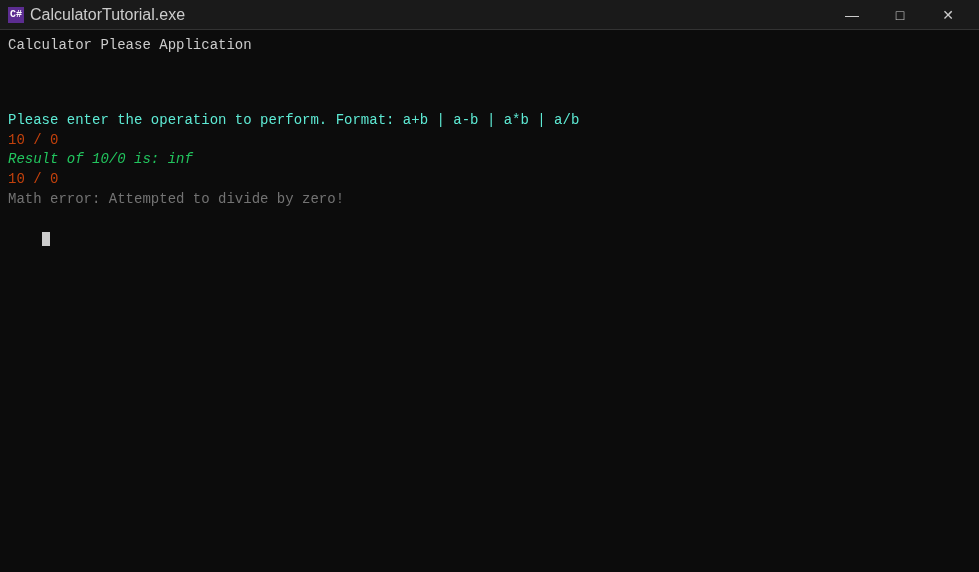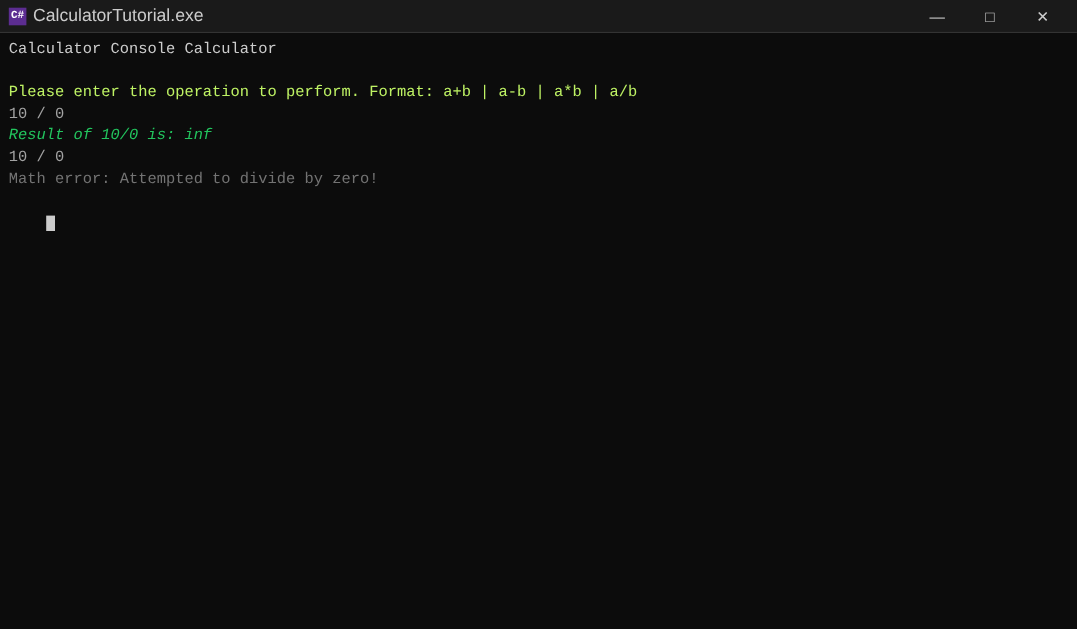--- a/index.html
+++ b/index.html
@@ -83,25 +83,26 @@
 
     .console-line {
       white-space: pre;
     }
 
     .console-line.title {
       color: #cccccc;
     }
 
     .console-line.prompt {
-      color: #bef264;
+      color: #5eead4;
+      margin-top: 36px;
     }
 
     .console-line.input {
-      color: #a3a3a3;
+      color: #c2410c;
     }
 
     .console-line.result {
       color: #22c55e;
       font-style: italic;
     }
 
     .console-line.error {
       color: #737373;
     }
@@ -131,21 +132,21 @@
     <span class="title-bar-title">CalculatorTutorial.exe</span>
   </div>
   <div class="title-bar-controls">
     <button class="title-bar-btn">—</button>
     <button class="title-bar-btn">□</button>
     <button class="title-bar-btn close">✕</button>
   </div>
 </div>
 
 <div class="console-area">
-  <div class="console-line title">Calculator Console Calculator</div>
+  <div class="console-line title">Calculator Please Application</div>
   <div class="console-line">&nbsp;</div>
   <div class="console-line prompt">Please enter the operation to perform. Format: a+b | a-b | a*b | a/b</div>
   <div class="console-line input">10 / 0</div>
   <div class="console-line result">Result of 10/0 is: inf</div>
   <div class="console-line input">10 / 0</div>
   <div class="console-line error">Math error: Attempted to divide by zero!</div>
   <div class="console-line">
     <span class="cursor"></span>
   </div>
 </div>

